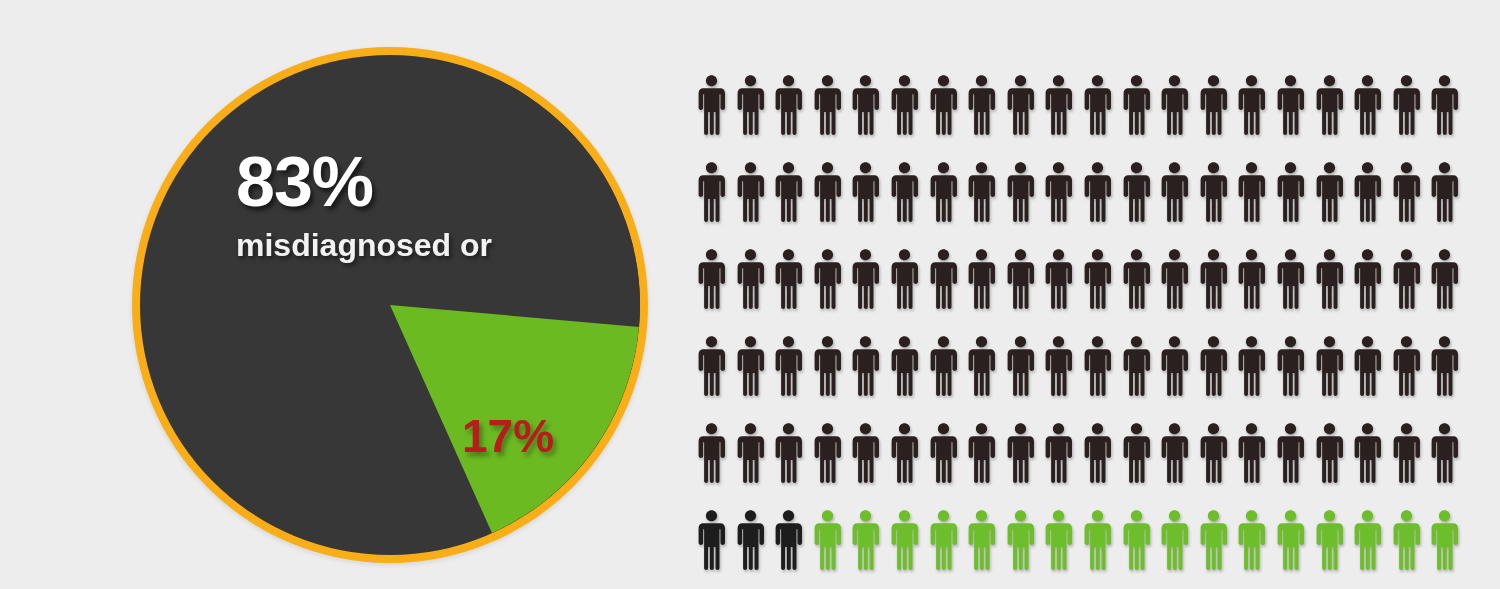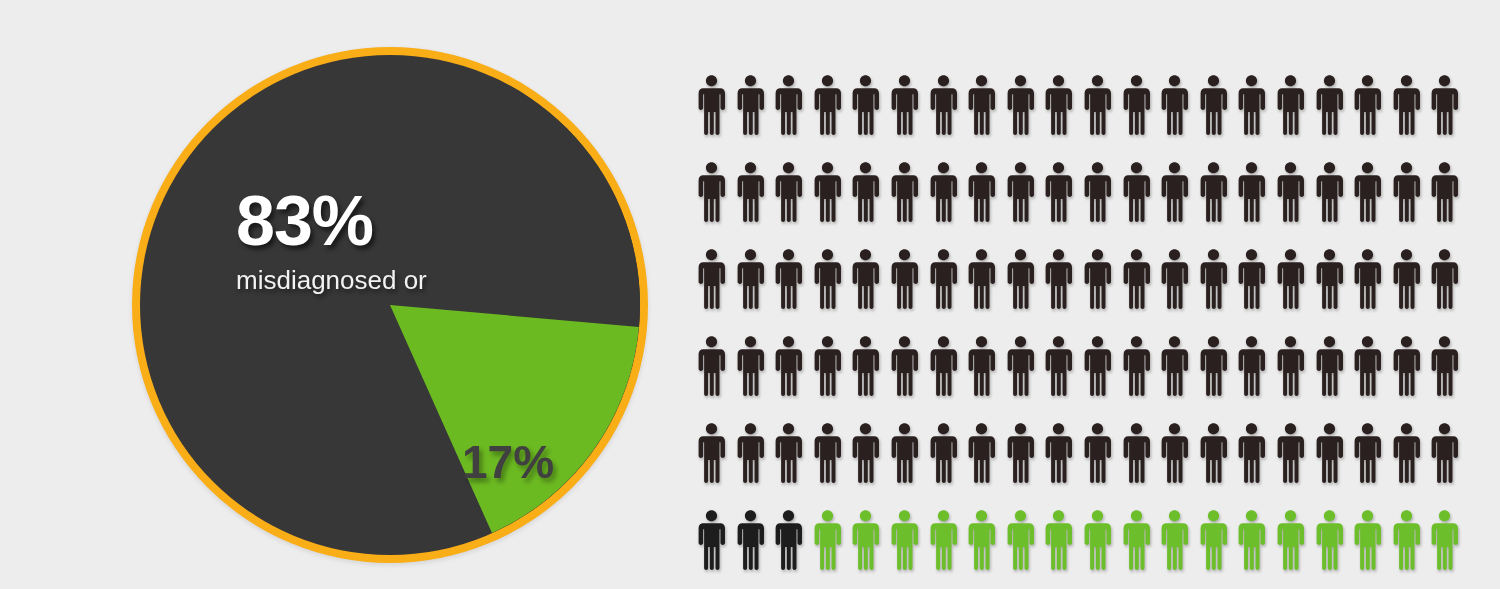--- a/index.html
+++ b/index.html
@@ -71,39 +71,38 @@
     pointer-events: none;
   }
   .pie-label-major .big {
     display: block;
     font-size: 70px;
     font-weight: bold;
     color: #ffffff;
     line-height: 1.0;
     letter-spacing: -1px;
     text-shadow: 3px 4px 4px rgba(0,0,0,0.55);
-    margin-top: 39px;
   }
   .pie-label-major .sub {
     display: block;
     margin-top: 9px;
-    font-size: 26px;
-    font-weight: normal;
+    font-size: 32px;
+    font-weight: bold;
     color: #f2f2f2;
     line-height: 1.22;
     text-shadow: 2px 3px 4px rgba(0,0,0,0.5);
   }
 
   .pie-label-minor {
     position: absolute;
     left: 330px;
-    top: 392px;
+    top: 366px;
     font-size: 46px;
     font-weight: bold;
-    color: #404040;
+    color: #b91c1c;
     line-height: 1;
     text-shadow: 3px 4px 5px rgba(0,0,0,0.35);
     pointer-events: none;
   }
 
   
   .picto-panel {
     position: absolute;
     left: 697px;
     top: 74px;

